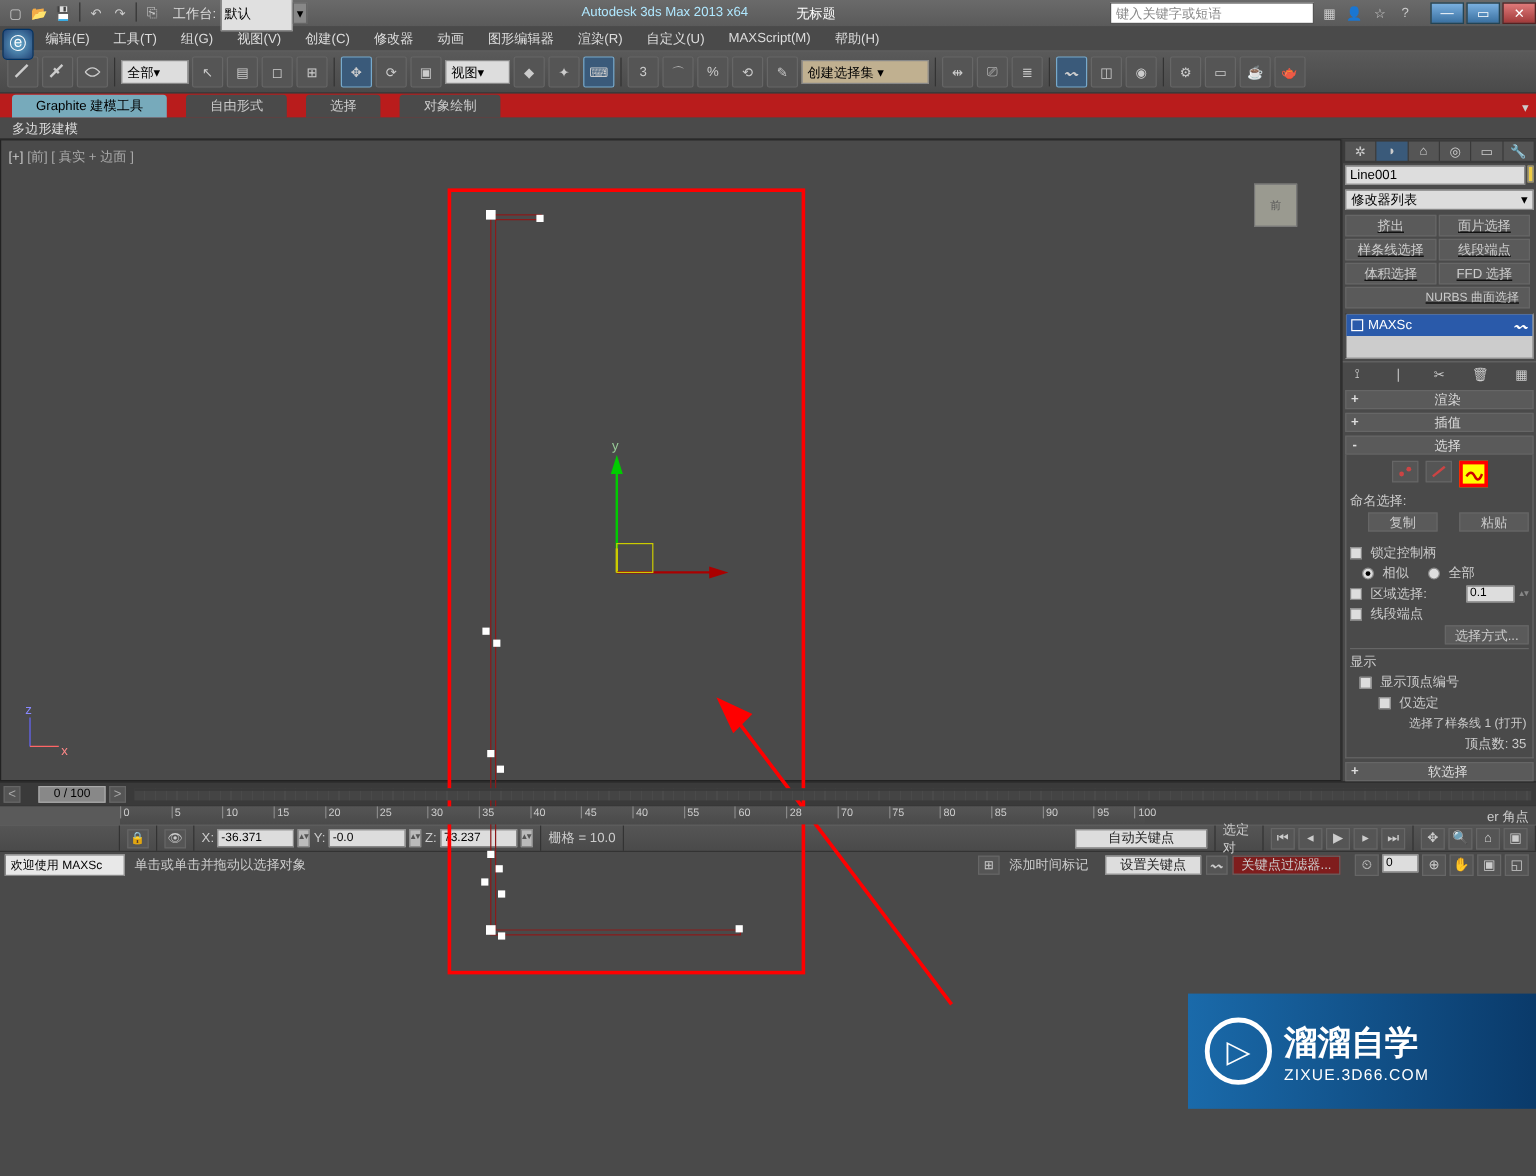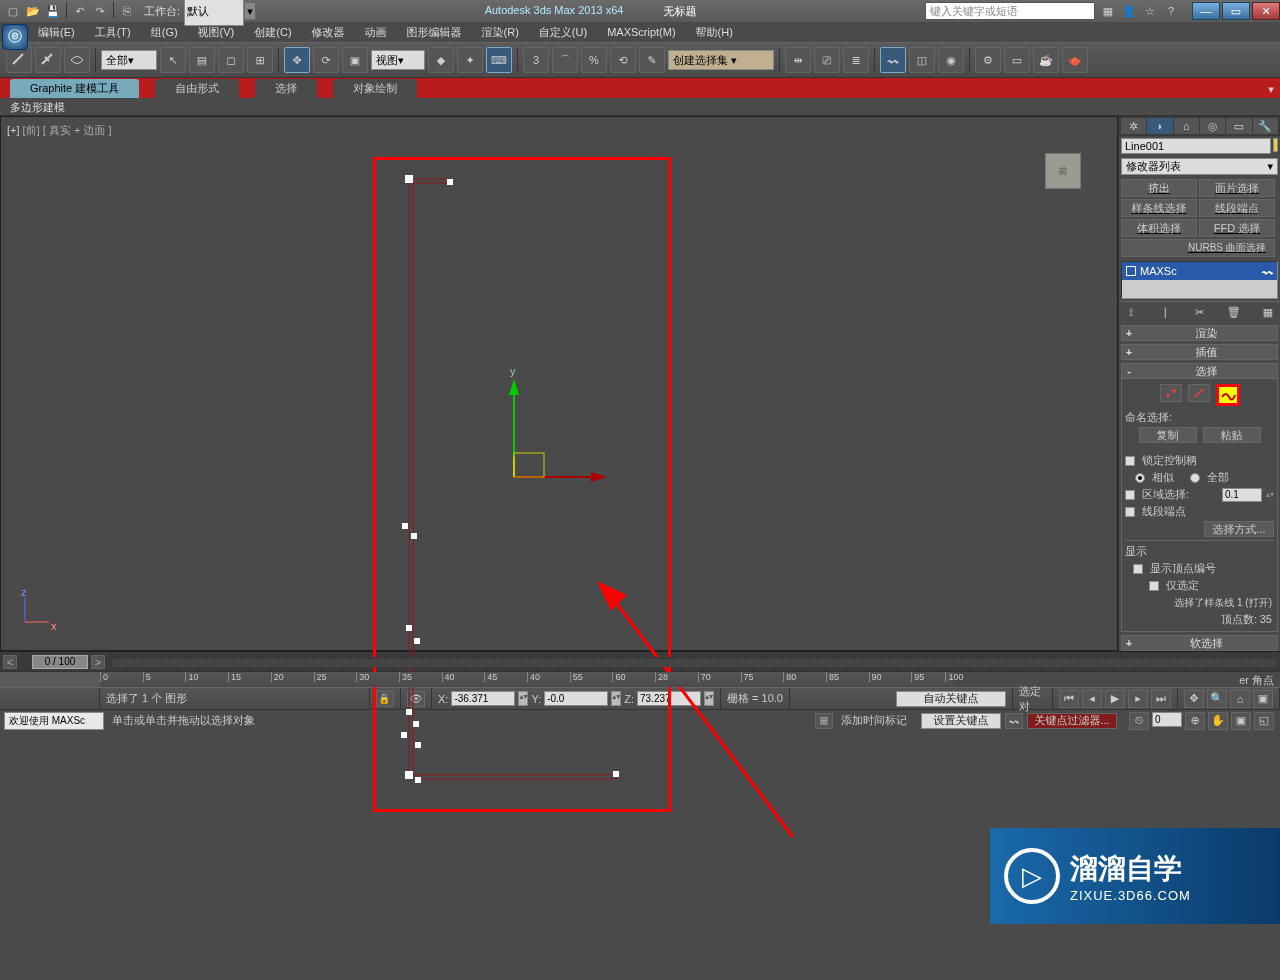--- a/index.html
+++ b/index.html
@@ -359,21 +359,21 @@
             </div>
           <div class="subobj sel">
               <svg width="16" height="12">
                 <path d="M2 8 Q6 2 9 8 T15 6" stroke="#c00" stroke-width="2" fill="none"></path>
               </svg>
             </div>
         </div>
         <div class="label-row">
             <span>命名选择:</span>
           </div>
-        <div class="label-row" style="gap:6px;justify-content:center">
+        <div class="label-row" style="gap:18px;justify-content:flex-end">
           <div class="mini-btn" style="width:58px">复制</div>
           <div class="mini-btn" style="width:58px">粘贴</div>
         </div>
         <div style="height:6px"></div>
         <div class="label-row">
             <span class="chk"></span>
             <span>锁定控制柄</span>
           </div>
         <div class="label-row" style="padding-left:10px">
           <span class="rad on"></span>
@@ -453,21 +453,20 @@
     <span class="tick" style="left:85%">85</span>
     <span class="tick" style="left:90%">90</span>
     <span class="tick" style="left:95%">95</span>
     <span class="tick" style="left:99%">100</span>
   </div>
   <div class="ruler-right" style="text-align:right;color:#ccc;padding:1px 6px 0 0">er 角点</div>
 </div>
 
 <div class="status1">
   <div class="cell" style="width:100px"></div>
-  <div class="cell" style="width:270px">选择了 1 个 图形</div>
   <div class="cell">
       <div class="mini">🔒</div>
     </div>
   <div class="cell">
       <div class="mini">👁</div>
     </div>
   <div class="cell">
     <span>X:</span>
       <div class="coord-field">-36.371</div>
       <div class="coord-arrows">▴▾</div>

